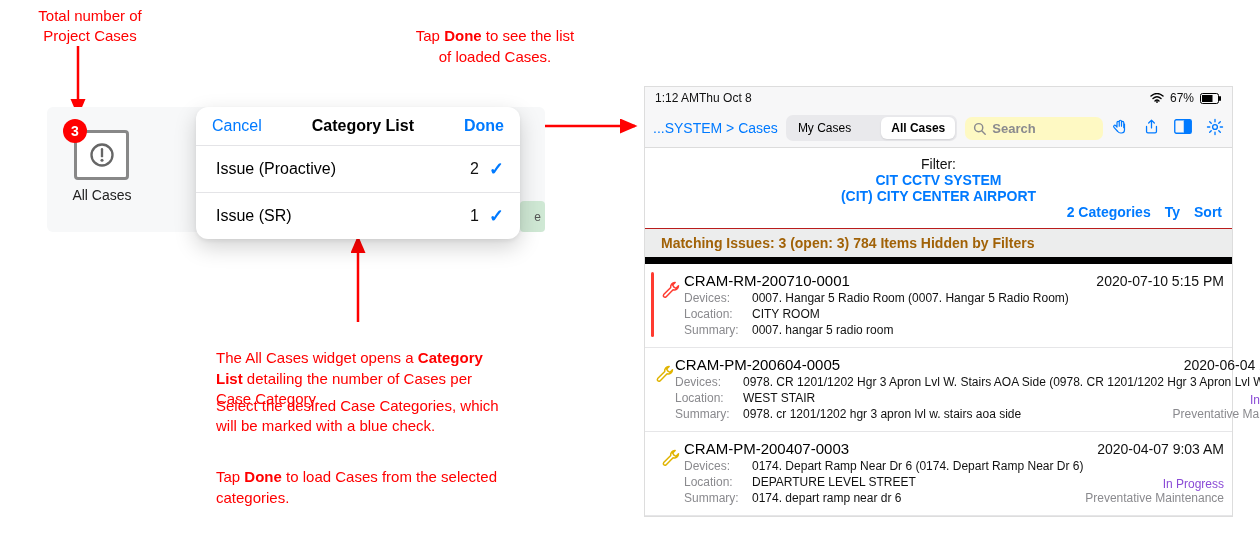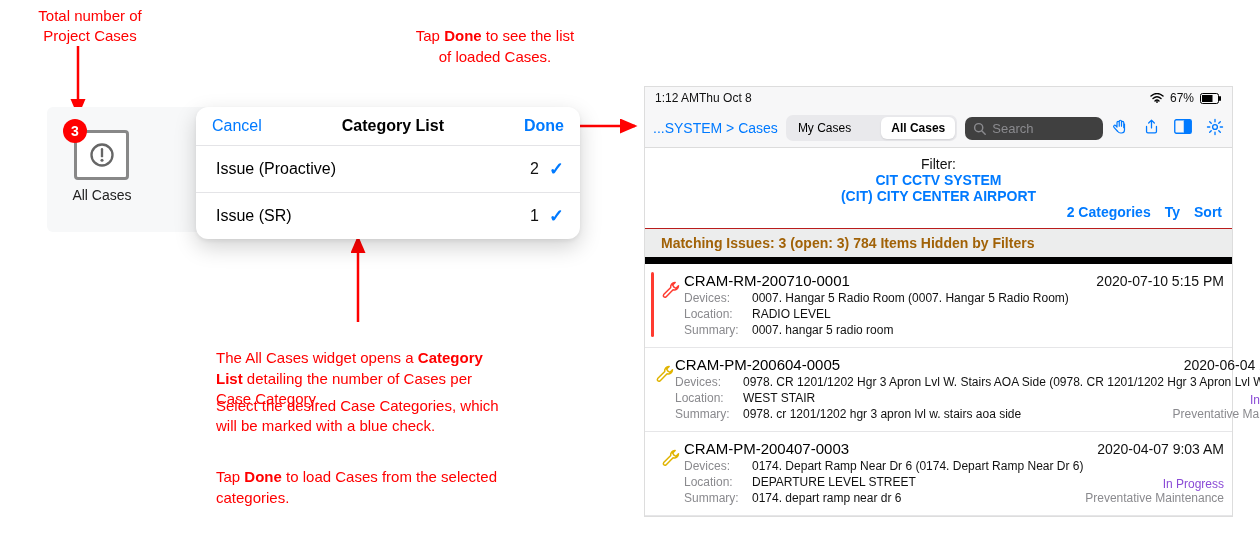--- a/index.html
+++ b/index.html
@@ -52,21 +52,21 @@
       position: absolute;
       left: 63px; top: 187px;
       width: 78px;
       text-align: center;
       font-size: 14px;
       color: #222;
     }
     .popup {
       position: absolute;
       left: 196px; top: 107px;
-      width: 384px;
+      width: 324px;
       background: #fff;
       border-radius: 12px;
       box-shadow: 0 8px 22px rgba(0,0,0,.18), 0 2px 4px rgba(0,0,0,.06);
       overflow: hidden;
       z-index: 3;
     }
     .popup-hdr {
       display: flex; align-items: center; justify-content: space-between;
       padding: 10px 16px;
       border-bottom: 1px solid #e4e4e7;
@@ -135,25 +135,26 @@
     .seg div {
       padding: 4px 10px;
       border-radius: 6px;
       font-size: 12px;
       cursor: pointer;
     }
     .seg .sel { background: #fff; font-weight: 600; box-shadow: 0 1px 2px rgba(0,0,0,.1); }
     .searchbox {
       flex: 1;
       display: flex; align-items: center; gap: 6px;
-      background: #404040;
+      background: #fef9c3;
       border-radius: 7px;
       padding: 4px 8px;
       color: #8a8a8e;
       font-size: 13px;
+      font-weight: bold;
     }
     .navicons { display: flex; gap: 14px; align-items: center; }
     .navicons span { color: #007aff; cursor: pointer; }
     .filterbar {
       display: flex; align-items: center; 
       padding: 8px 10px;
       border-bottom: 1px solid #b91c1c;
       font-size: 14px;
       flex-direction: column;
     }
@@ -379,21 +380,21 @@
         <span class="case-date">2020-07-10 5:15 PM</span>
       </div>
       <div class="case-field">
             <span class="key">Devices:</span>
             <span class="val">0007. Hangar 5 Radio Room (0007. Hangar 5 Radio Room)</span>
           </div>
       <div class="bottom-row">
         <div style="flex:1">
           <div class="case-field">
                 <span class="key">Location:</span>
-                <span class="val">RADIO LEVEL</span>
+                <span class="val">CITY ROOM</span>
               </div>
           <div class="case-field">
                 <span class="key">Summary:</span>
                 <span class="val">0007. hangar 5 radio room</span>
               </div>
         </div>
       </div>
     </div>
       </div>
       <div class="case-row">

